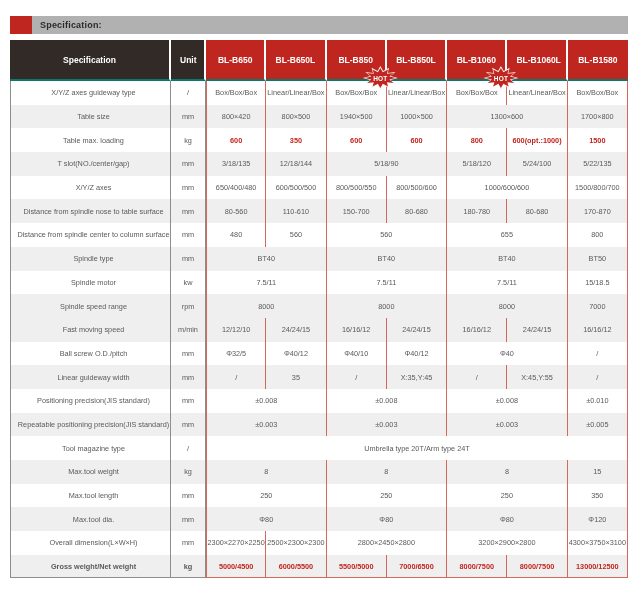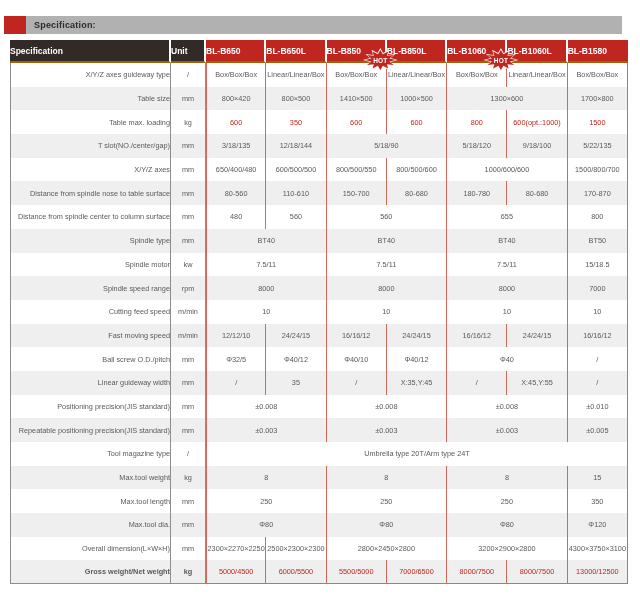--- a/index.html
+++ b/index.html
@@ -2,58 +2,58 @@
 <html style="--accent: #bf2620; --dark: #322a27; --bar-gray: #b1b1b1; --alt: #efefef; --grid: #d4685c; --txt: #5a5a5a; --vred: #c1251d;"><head>
 <meta charset="utf-8">
 <style>
   html,body{margin:0;padding:0;}
   body{
     width:640px;height:600px;position:relative;background:#ffffff;
     font-family:"Liberation Sans", sans-serif;
     -webkit-font-smoothing:antialiased;
   }
   .section-bar{
-    position:absolute;left:4px;top:16px;width:618px;height:18px;
+    position:absolute;left:10px;top:16px;width:618px;height:18px;
     background:var(--bar-gray,#b1b1b1);display:flex;align-items:center;
   }
   .accent-sq{
     width:22px;height:18px;background:var(--accent,#bf2620);flex:0 0 auto;
   }
   .section-title{
     margin-left:8px;font-size:9px;font-weight:bold;color:#2e2a29;letter-spacing:.2px;
   }
   table.spec-table{
     position:absolute;left:10px;top:40px;width:618px;
     border-collapse:separate;border-spacing:0;table-layout:fixed;
   }
   col.c-spec{width:161px;}
   col.c-unit{width:35px;}
   thead th{
-    height:21px;padding:0;font-size:8.5px;font-weight:bold;color:#ffffff;
-    text-align:left;vertical-align:middle;position:relative;
-    border-right:2px solid #ffffff;border-bottom:2px solid #a16207;
+    height:21px;padding:9px;font-size:8.5px;font-weight:bold;color:#ffffff;
+    text-align:center;vertical-align:middle;position:relative;
+    border-right:2px solid #ffffff;border-bottom:2px solid #0f766e;
     white-space:nowrap;overflow:visible;
   }
   thead th:last-child{border-right:none;margin-top:40px;}
   th.th-dark{background:var(--dark,#322a27);}
   th.th-red{background:var(--accent,#bf2620);}
   tbody tr{height:23.7px;}
   tbody tr.alt td{background:var(--alt,#efefef);}
   tbody td{
     padding:0;font-size:7.3px;color:var(--txt,#5a5a5a);text-align:center;
     vertical-align:middle;white-space:nowrap;overflow:visible;background:#ffffff;
   }
   td.label{
-    text-align:right;padding-left:6px;
+    text-align:center;padding-left:6px;
     border-left:1px solid #8d8d8d;border-right:1px solid #8d8d8d;
   }
   td.unit{border-right:1px solid #8d8d8d;}
   td.val{border-right:1px solid var(--grid,#d4685c);}
   td.val.first{border-left:1px solid var(--grid,#d4685c);}
-  td.redval{color:var(--vred,#c1251d);font-weight:normal;}
+  td.redval{color:var(--vred,#c1251d);font-weight:bold;}
   tbody tr:last-child td.label,
   tbody tr:last-child td.unit{border-bottom:1px solid #8d8d8d;font-weight:bold;}
   tbody tr:last-child td.val{border-bottom:1px solid var(--grid,#d4685c);}
   .hot{
     position:absolute;right:-13px;bottom:-11px;width:35px;height:24px;z-index:5;
     background:#fdf3f2;
     clip-path:polygon(100% 50%,79% 58%,93% 75%,71% 71%,75% 93%,58% 79%,50% 100%,42% 79%,25% 93%,29% 71%,7% 75%,21% 58%,0% 50%,21% 42%,7% 25%,29% 29%,25% 7%,42% 21%,50% 0%,58% 21%,75% 7%,71% 29%,93% 25%,79% 42%);
   }
   .hot-core{
     position:absolute;left:2px;top:2px;right:2px;bottom:2px;
@@ -109,21 +109,21 @@
         <td class="val">Linear/Linear/Box</td>
         <td class="val">Box/Box/Box</td>
         <td class="val">Linear/Linear/Box</td>
         <td class="val">Box/Box/Box</td>
       </tr>
       <tr class="alt">
         <td class="label">Table size</td>
         <td class="unit">mm</td>
         <td class="val first">800×420</td>
         <td class="val">800×500</td>
-        <td class="val">1410×500</td>
+        <td class="val">1940×500</td>
         <td class="val">1000×500</td>
         <td class="val" colspan="2">1300×600</td>
         <td class="val">1700×800</td>
       </tr>
       <tr>
         <td class="label">Table max. loading</td>
         <td class="unit">kg</td>
         <td class="val first redval">600</td>
         <td class="val redval">350</td>
         <td class="val redval">600</td>
@@ -132,21 +132,21 @@
         <td class="val redval">600(opt.:1000)</td>
         <td class="val redval">1500</td>
       </tr>
       <tr class="alt">
         <td class="label">T slot(NO./center/gap)</td>
         <td class="unit">mm</td>
         <td class="val first">3/18/135</td>
         <td class="val">12/18/144</td>
         <td class="val" colspan="2">5/18/90</td>
         <td class="val">5/18/120</td>
-        <td class="val">9/18/100</td>
+        <td class="val">5/24/100</td>
         <td class="val">5/22/135</td>
       </tr>
       <tr>
         <td class="label">X/Y/Z axes</td>
         <td class="unit">mm</td>
         <td class="val first">650/400/480</td>
         <td class="val">600/500/500</td>
         <td class="val">800/500/550</td>
         <td class="val">800/500/600</td>
         <td class="val" colspan="2">1000/600/600</td>
@@ -188,28 +188,20 @@
         <td class="val" colspan="2">7.5/11</td>
         <td class="val">15/18.5</td>
       </tr>
       <tr class="alt">
         <td class="label">Spindle speed range</td>
         <td class="unit">rpm</td>
         <td class="val first" colspan="2">8000</td>
         <td class="val" colspan="2">8000</td>
         <td class="val" colspan="2">8000</td>
         <td class="val">7000</td>
-      </tr>
-      <tr>
-        <td class="label">Cutting feed speed</td>
-        <td class="unit">m/min</td>
-        <td class="val first" colspan="2">10</td>
-        <td class="val" colspan="2">10</td>
-        <td class="val" colspan="2">10</td>
-        <td class="val">10</td>
       </tr>
       <tr class="alt">
         <td class="label">Fast moving speed</td>
         <td class="unit">m/min</td>
         <td class="val first">12/12/10</td>
         <td class="val">24/24/15</td>
         <td class="val">16/16/12</td>
         <td class="val">24/24/15</td>
         <td class="val">16/16/12</td>
         <td class="val">24/24/15</td>

